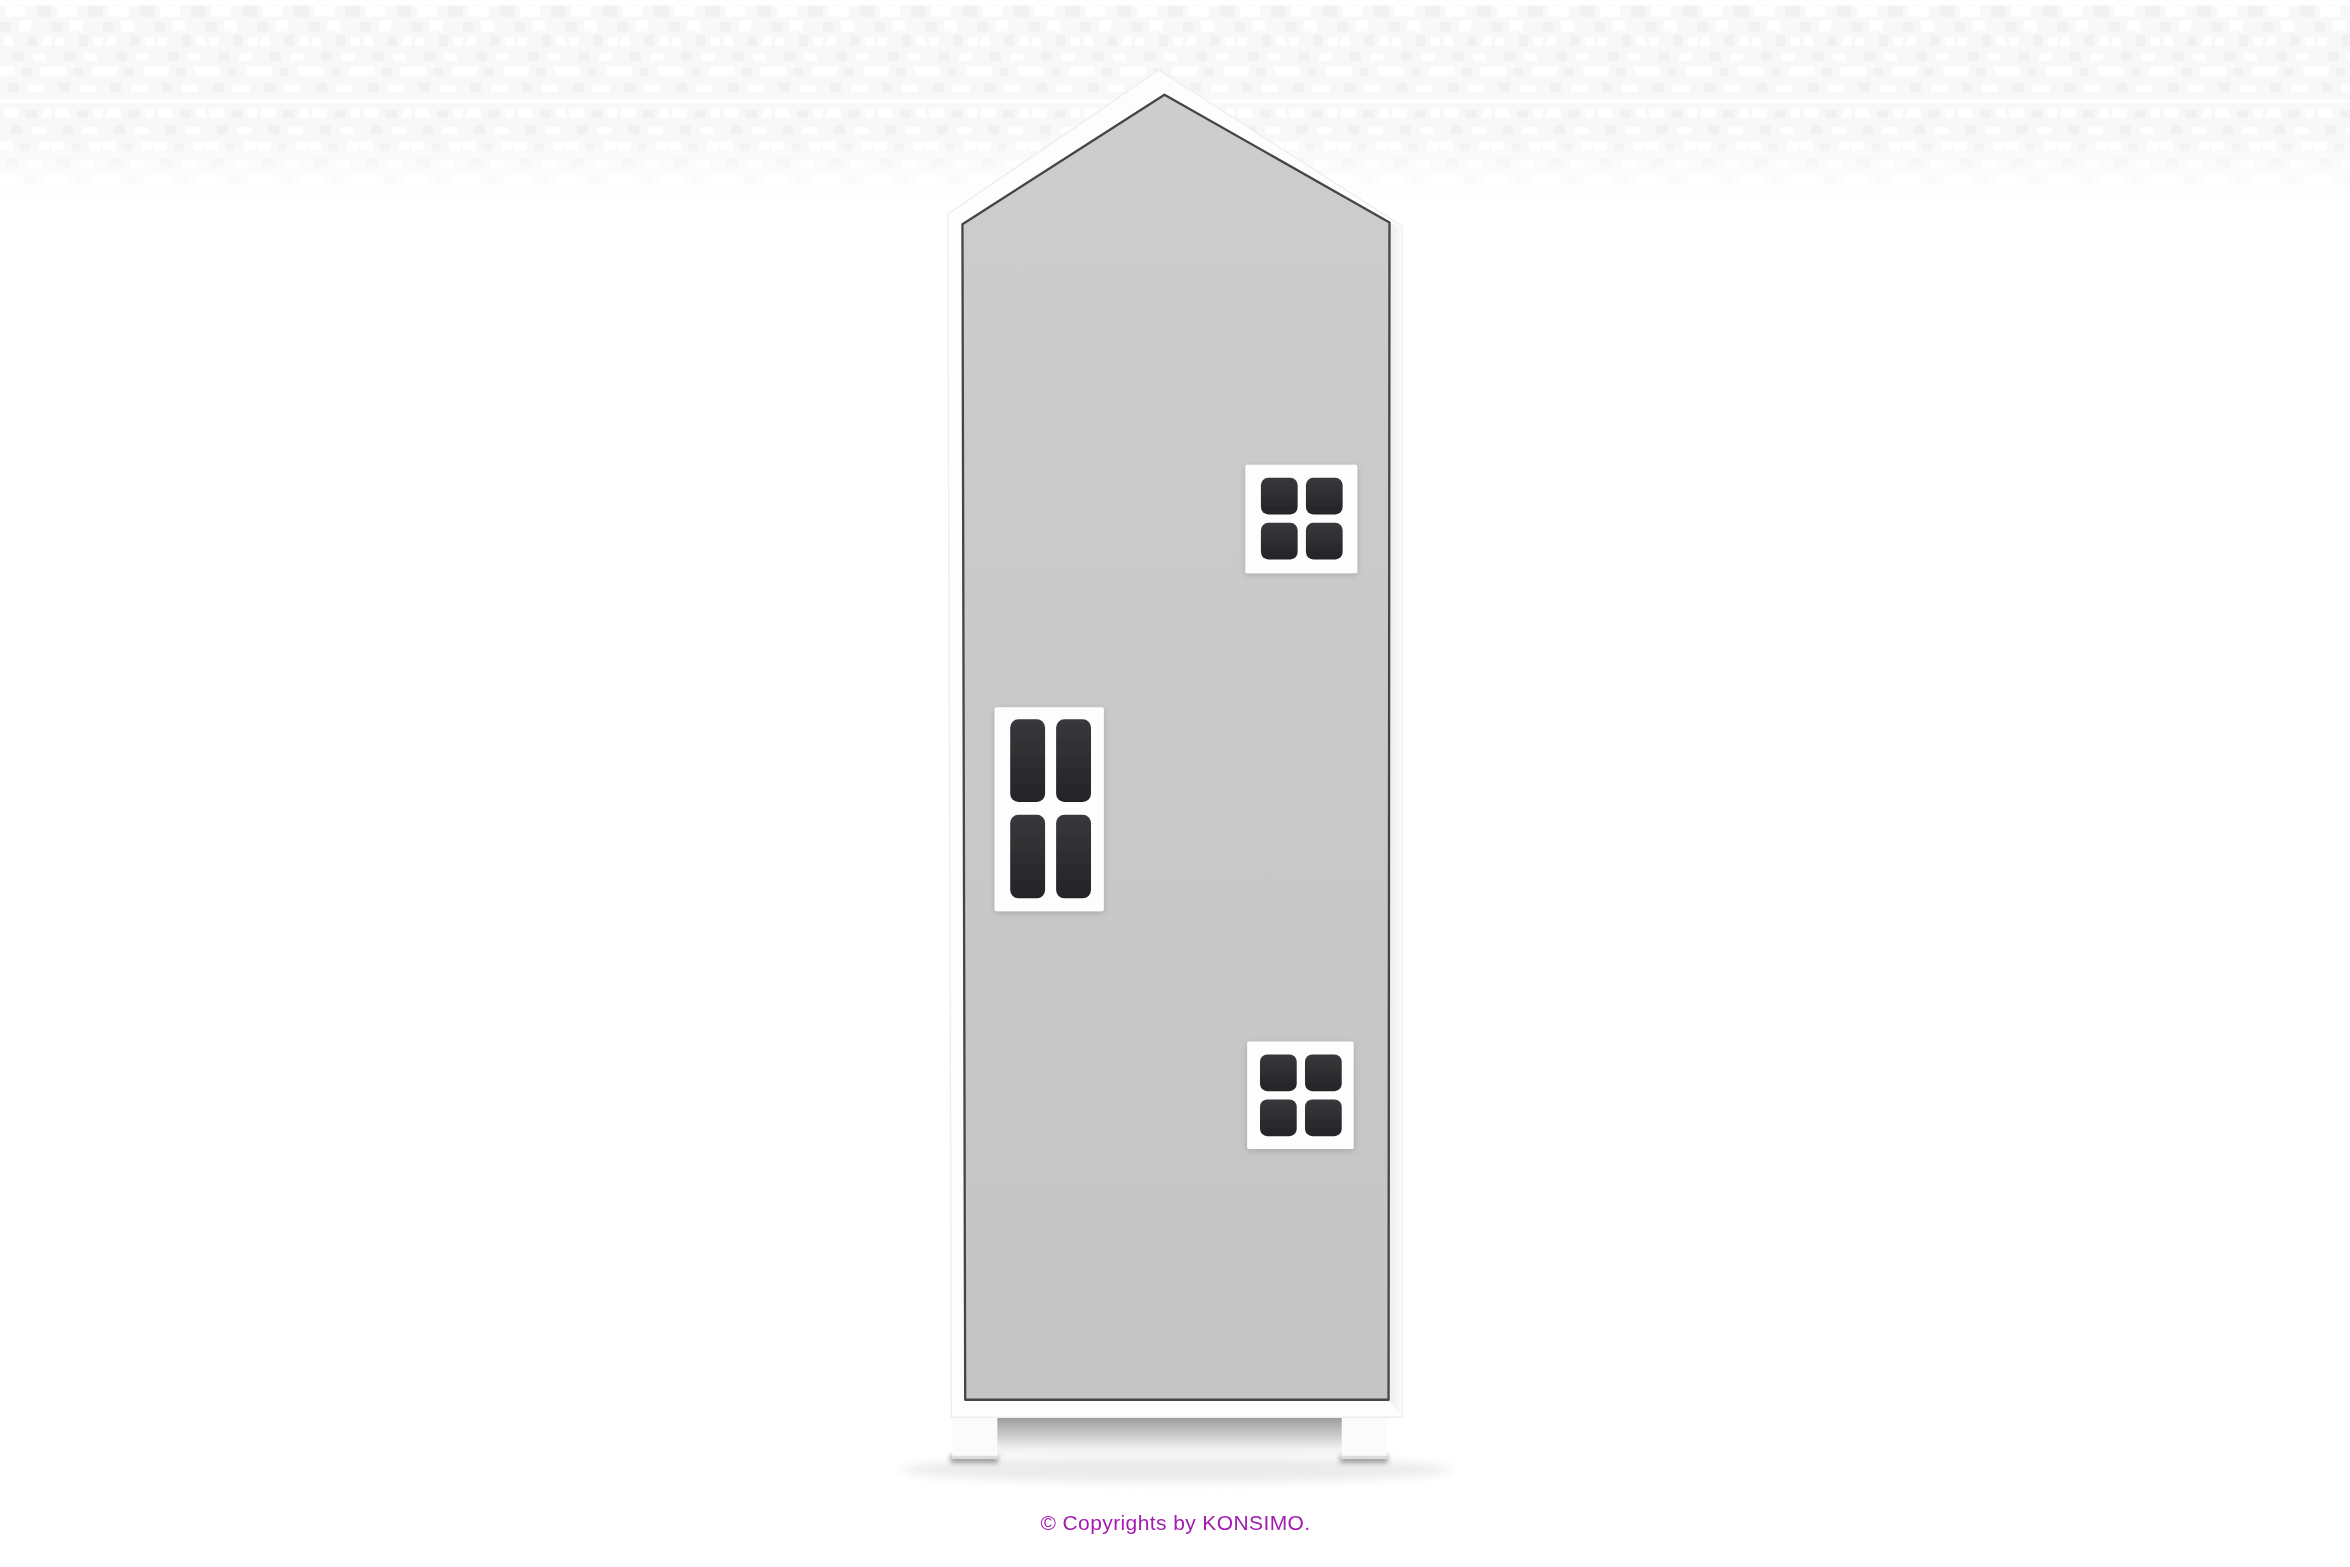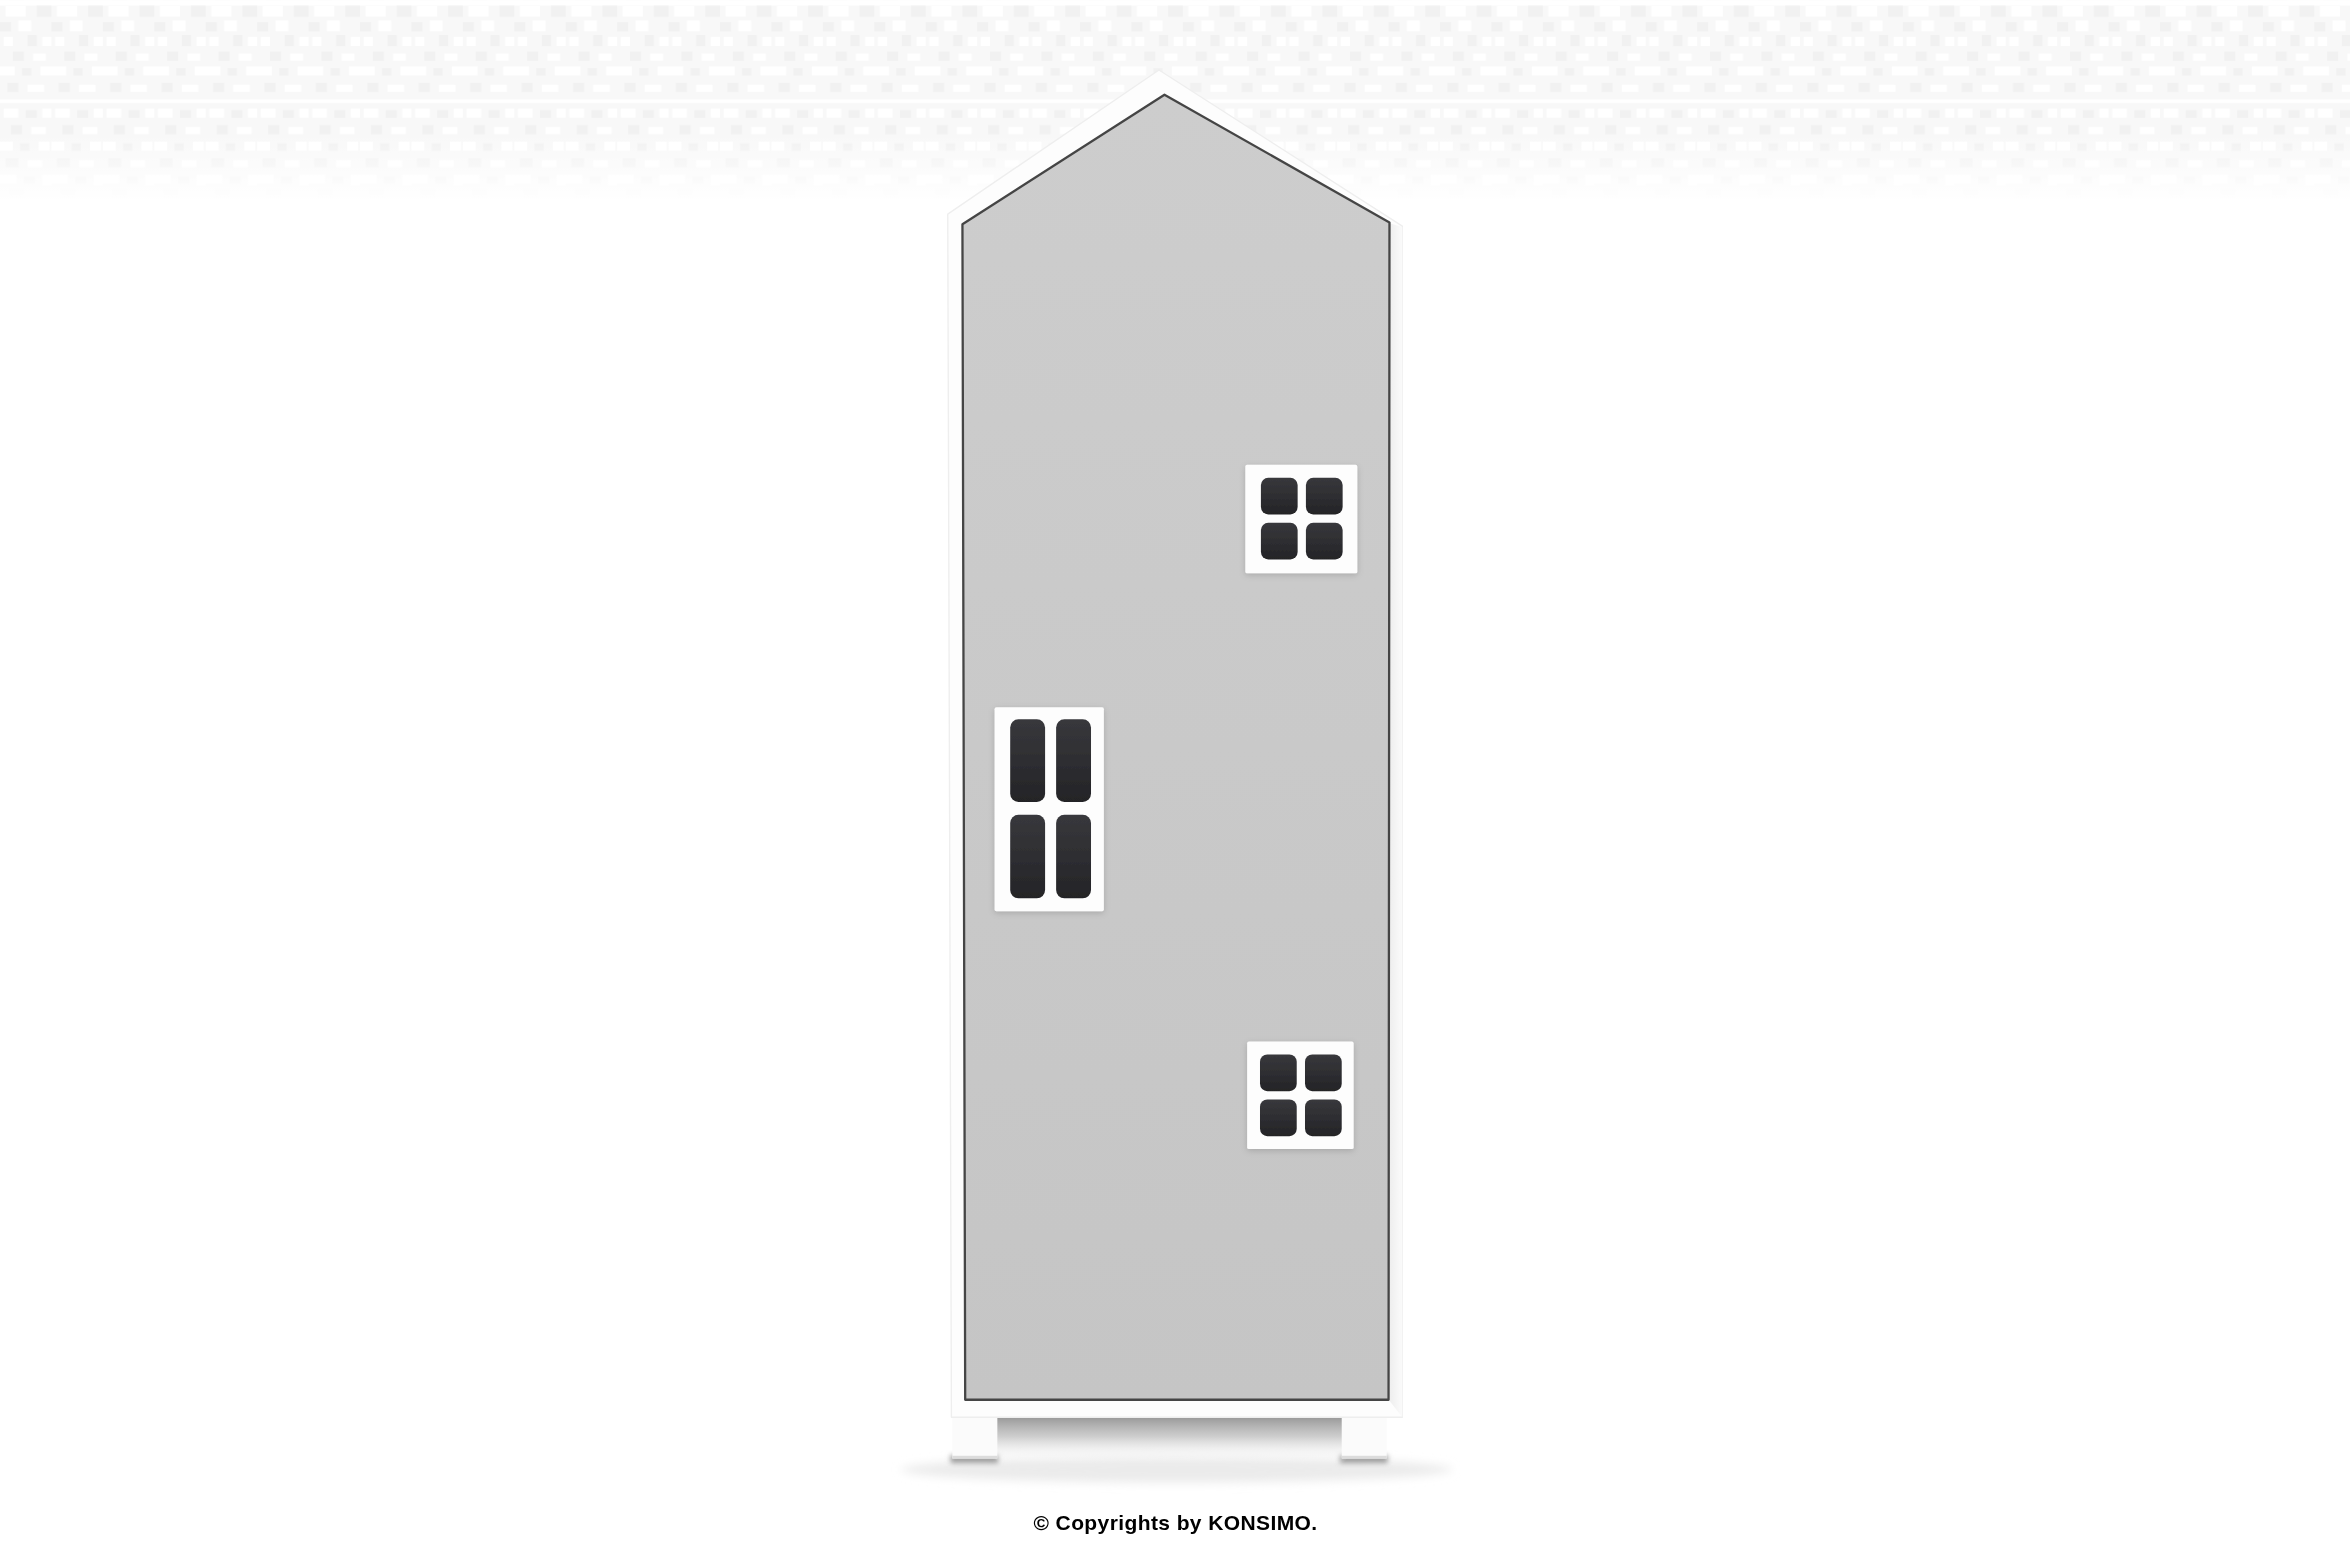--- a/index.html
+++ b/index.html
@@ -164,15 +164,15 @@
         <g fill="url(#paneGrad)">
           <rect x="1372" y="1148" width="40" height="40" rx="8"></rect>
           <rect x="1421" y="1148" width="40" height="40" rx="8"></rect>
           <rect x="1372" y="1197" width="40" height="40" rx="8"></rect>
           <rect x="1421" y="1197" width="40" height="40" rx="8"></rect>
         </g>
       </g>
     </g>
   </svg>
 
-  <div class="copyright" style="color: #000000; font-weight: bold;">© Copyrights by KONSIMO.</div>
+  <div class="copyright" style="color: #a21caf;">© Copyrights by KONSIMO.</div>
 </div>
 
 
 </body></html>

